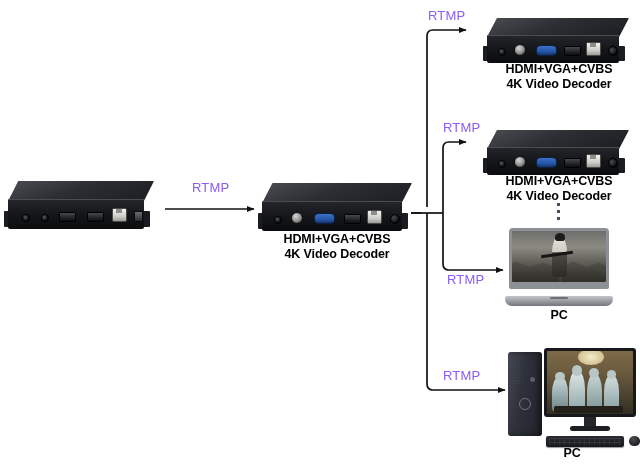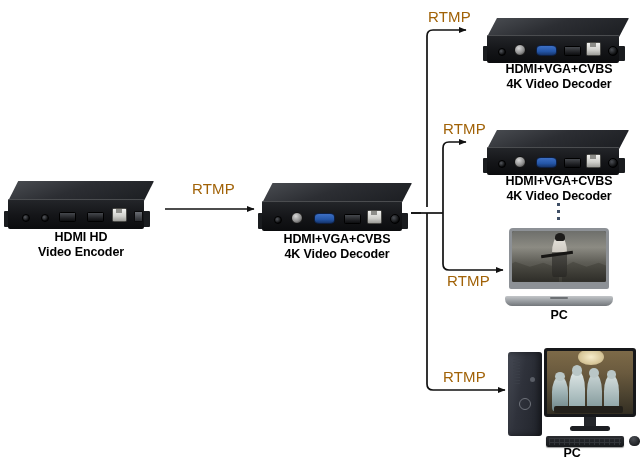--- a/index.html
+++ b/index.html
@@ -29,23 +29,23 @@
     line-height: 1.18;
     white-space: pre-line;
     letter-spacing: -0.1px;
   }
   .caption.big  { font-size: 12.5px; }
   .caption.pc   { font-size: 12.5px; }
 
   
   .rtmp-label {
     position: absolute;
-    font-size: 15px;
+    font-size: 13px;
     font-weight: normal;
-    color: #a16207;
+    color: #8b5cf6;
     letter-spacing: 0.2px;
     white-space: nowrap;
   }
 
   
   #wires {
     position: absolute;
     left: 0; top: 0;
     width: 640px; height: 465px;
     pointer-events: none;
@@ -371,21 +371,20 @@
       <div class="front">
         <div class="port jack" style="left:14px;"></div>
         <div class="port jack" style="left:33px;"></div>
         <div class="port hdmi" style="left:51px;"></div>
         <div class="port hdmi" style="left:79px;"></div>
         <div class="port rj45" style="left:104px;"></div>
         <div class="port sw" style="left:126px;"></div>
       </div>
     </div>
   </div>
-  <div class="caption big" style="left:8px; top:230px; width:146px;"><span>HDMI HD</span><br><span>Video Encoder</span></div>
 
   <div class="node" style="left:262px; top:183px; width:150px; height:48px;">
     <div class="box-dev" style="left:0; top:0; width:150px; height:48px;">
       <div class="top"></div>
       <div class="ear-l"></div>
       <div class="ear-r"></div>
       <div class="front">
         <div class="port jack" style="left:12px;"></div>
         <div class="port bnc" style="left:29px;"></div>
         <div class="port vga" style="left:52px;"></div>

